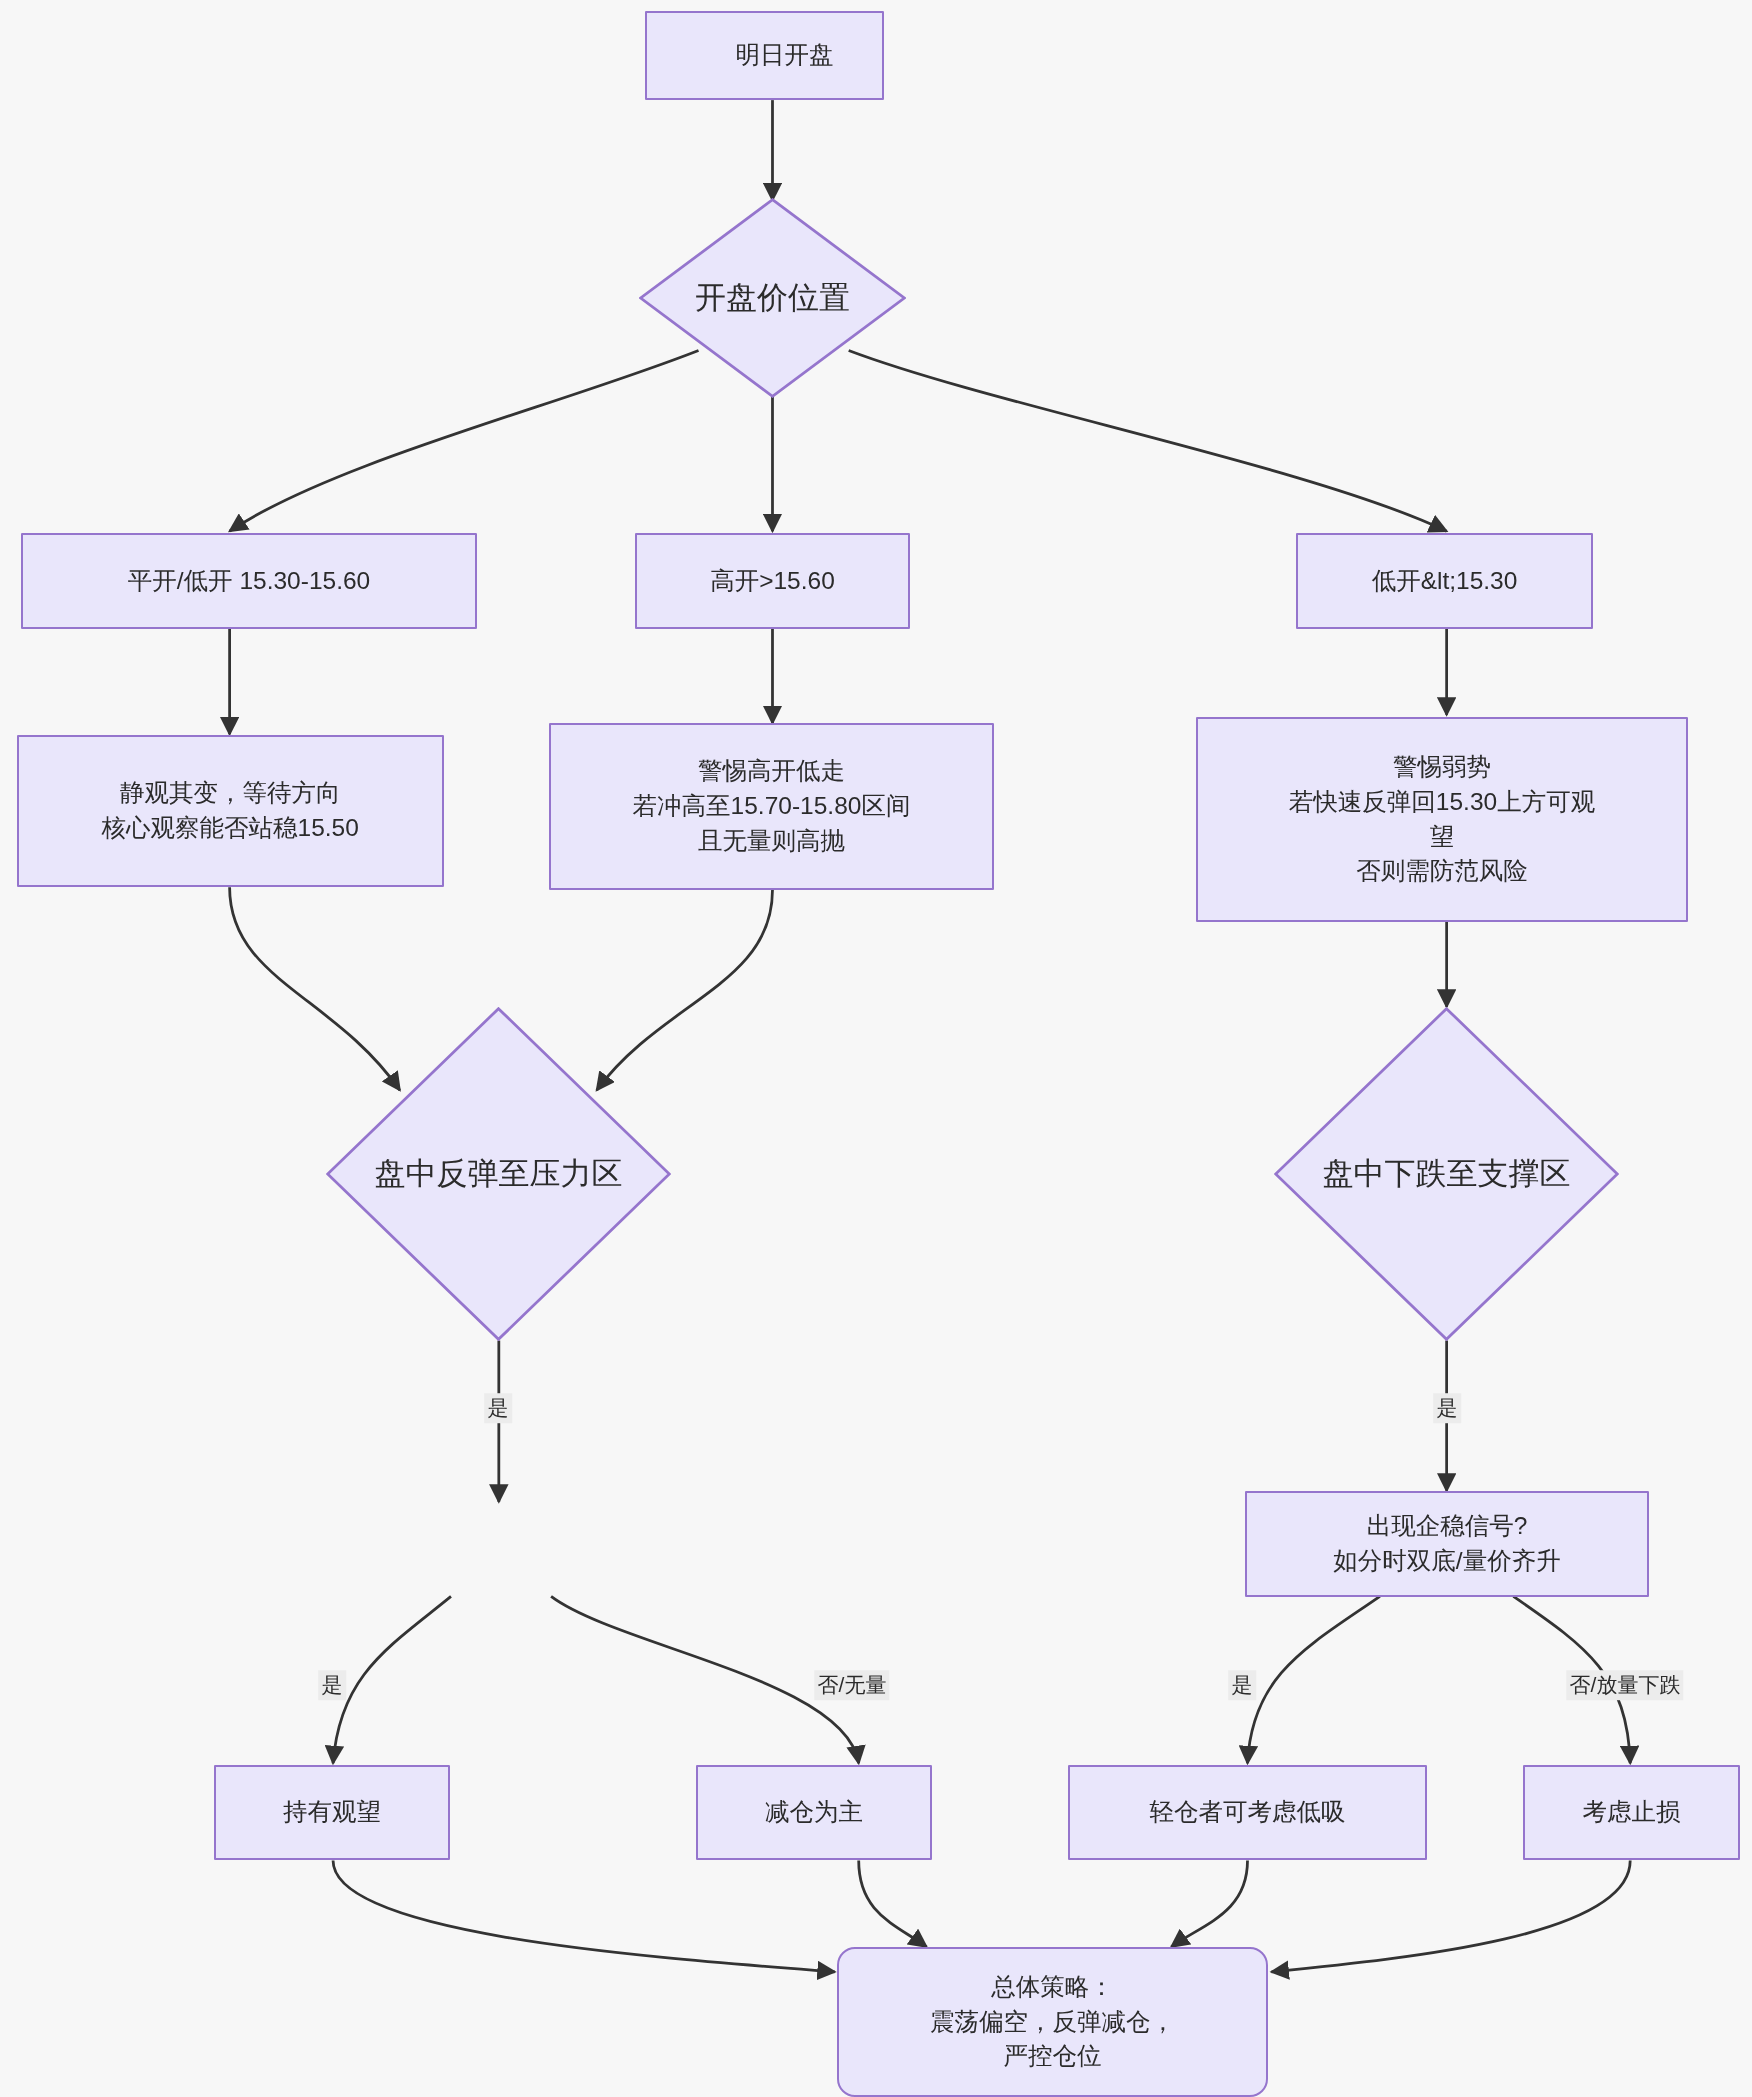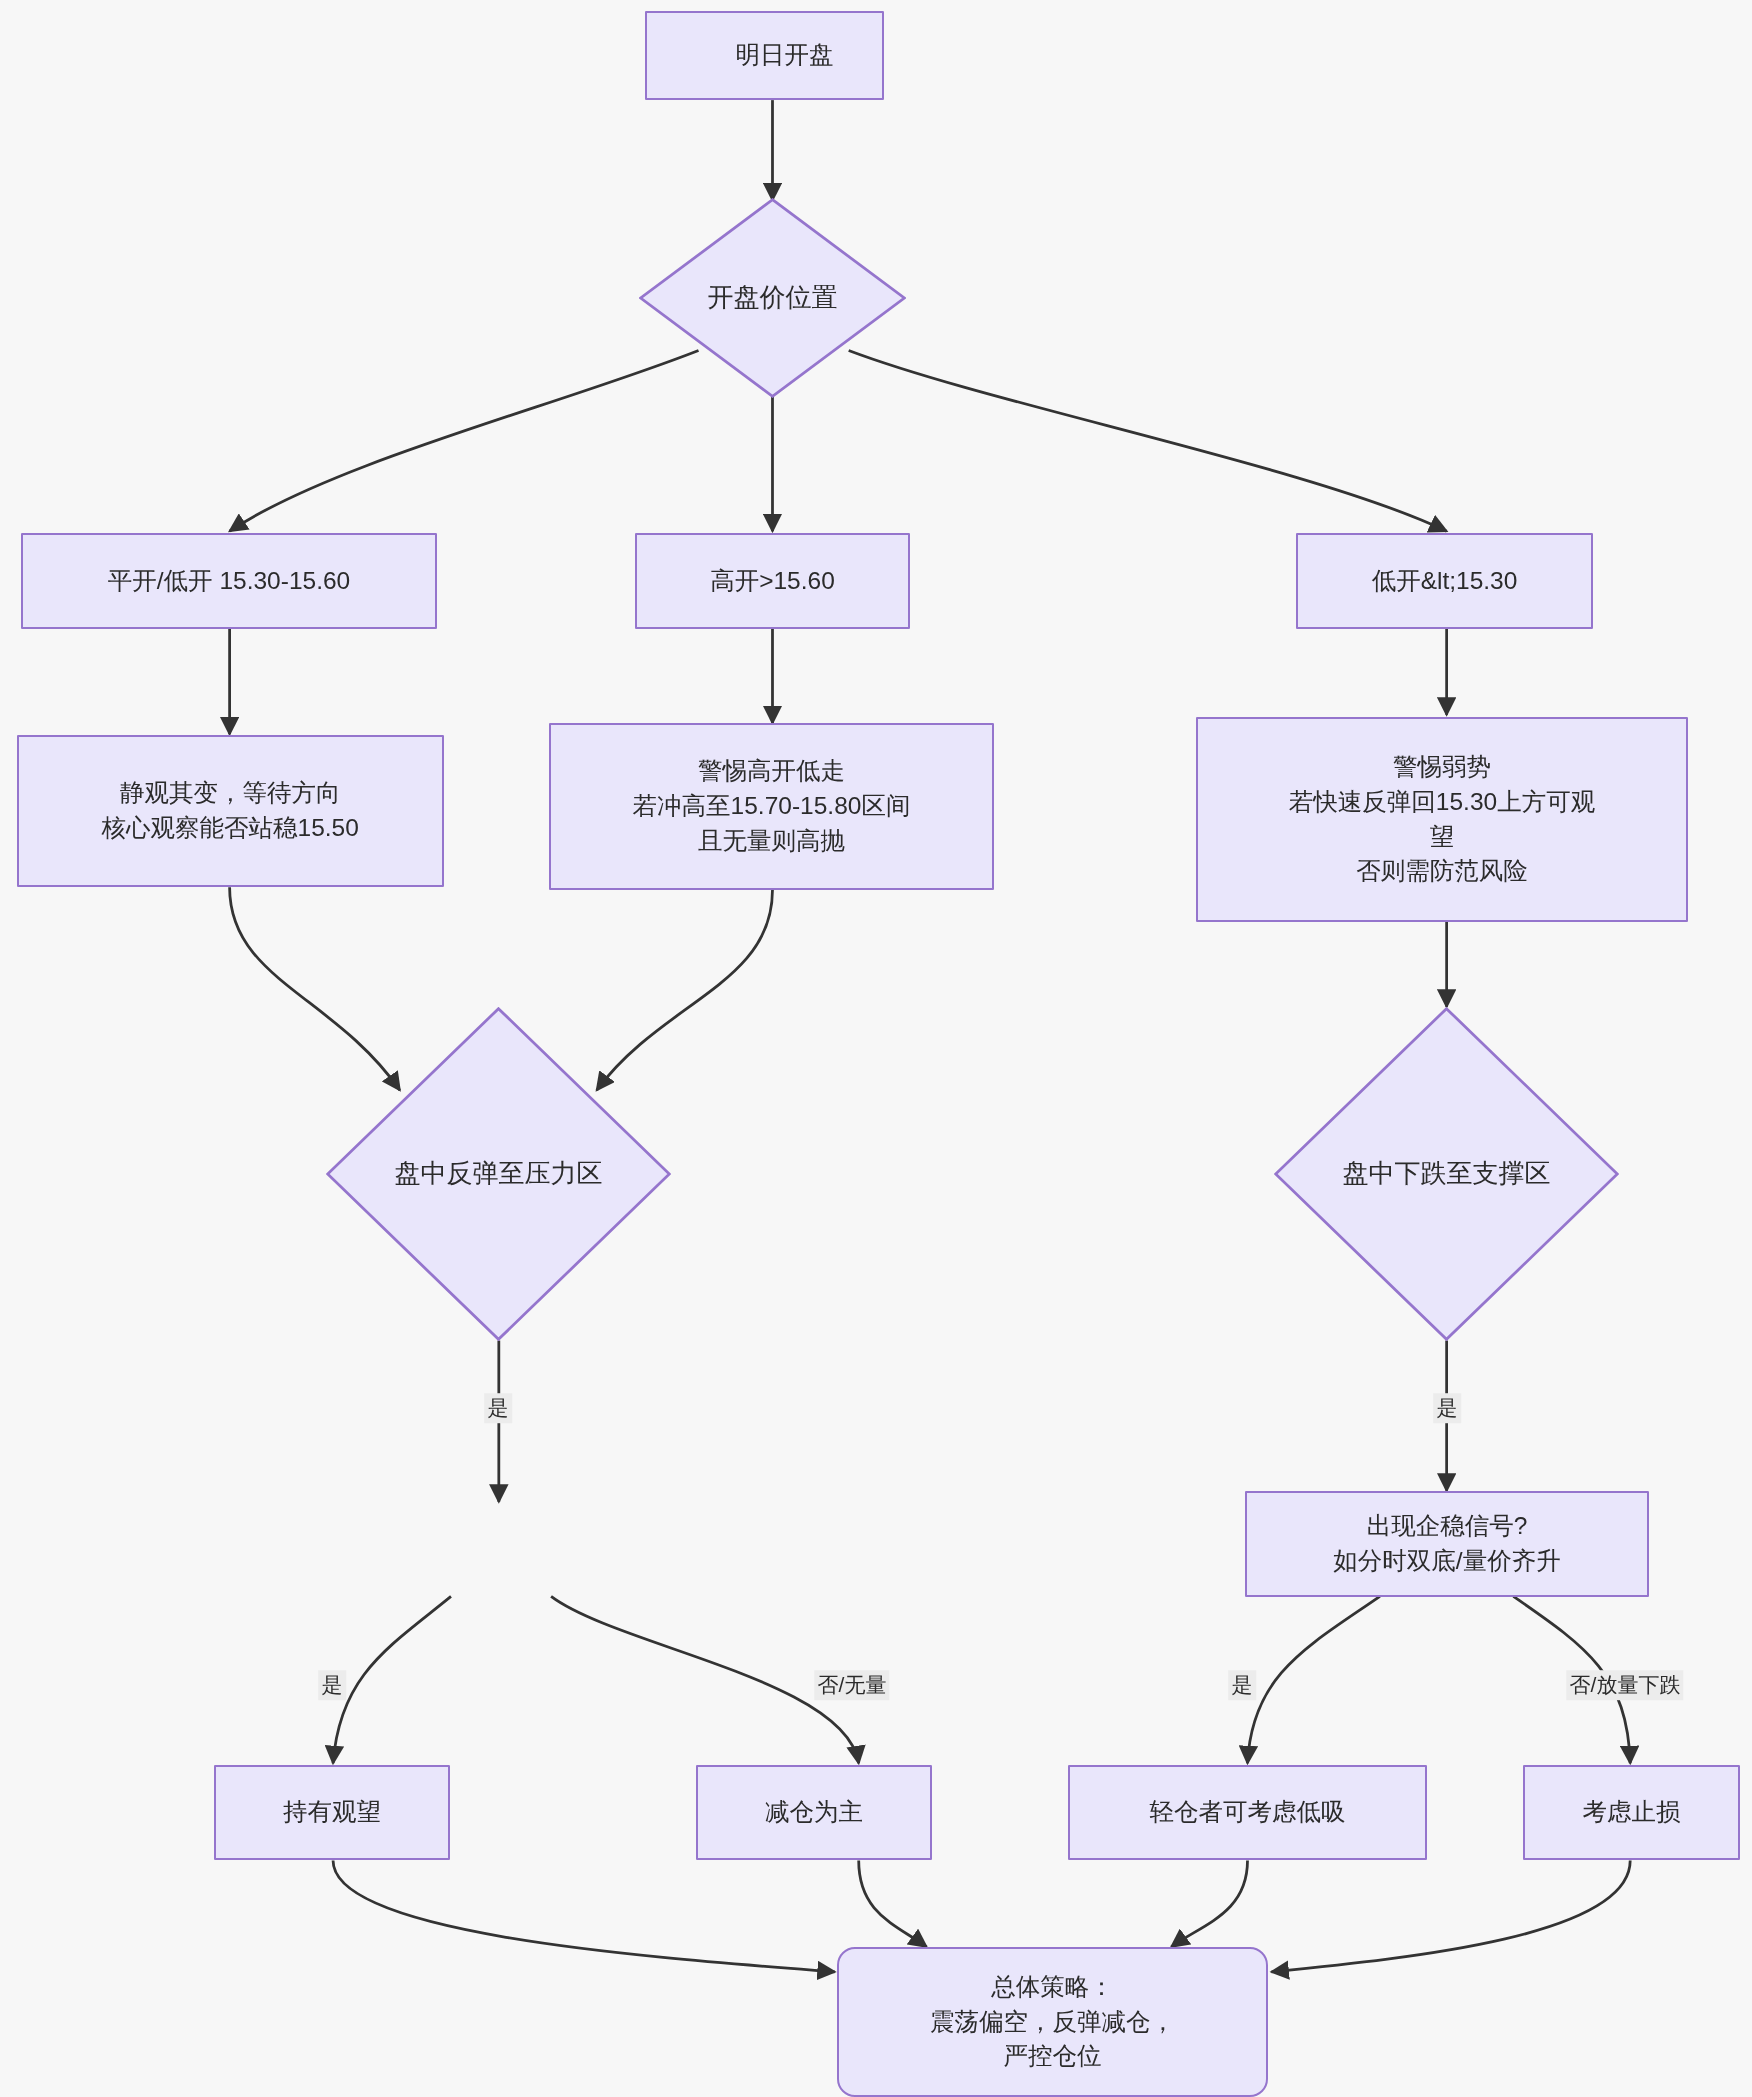--- a/index.html
+++ b/index.html
@@ -48,21 +48,21 @@
   }
   .diamond .dlabel{
     position:absolute;
     left:0;top:0;
     width:100%;height:100%;
     display:flex;
     align-items:center;
     justify-content:center;
     text-align:center;
     color:#2b2b2b;
-    font-size:26px;
+    font-size:31px;
     line-height:1.4;
     white-space:pre-line;
     font-family:Liberation Serif, serif;
   }
   .edge-label{
     position:absolute;
     background:#ececec;
     color:#2b2b2b;
     font-size:21px;
     line-height:1.2;
@@ -130,21 +130,21 @@
     <span>明日开盘</span>
   </div>
 
   <div class="diamond" style="left:639px;top:198px;width:267px;height:200px;">
     <svg class="dshape" viewBox="0 0 480 360" preserveAspectRatio="none">
       <polygon points="240,3 477,180 240,357 3,180" fill="#e9e6fb" stroke="#9575cd" stroke-width="5"></polygon>
     </svg>
     <div class="dlabel">开盘价位置</div>
   </div>
 
-  <div class="node" style="left:21px;top:533px;width:416px;height:96px;">
+  <div class="node" style="left:21px;top:533px;width:456px;height:96px;">
     <span>平开/低开 15.30-15.60</span>
   </div>
 
   <div class="node" style="left:635px;top:533px;width:275px;height:96px;">
     <span>高开&gt;15.60</span>
   </div>
 
   <div class="node" style="left:1296px;top:533px;width:297px;height:96px;">
     <span>低开&amp;lt;15.30</span>
   </div>

